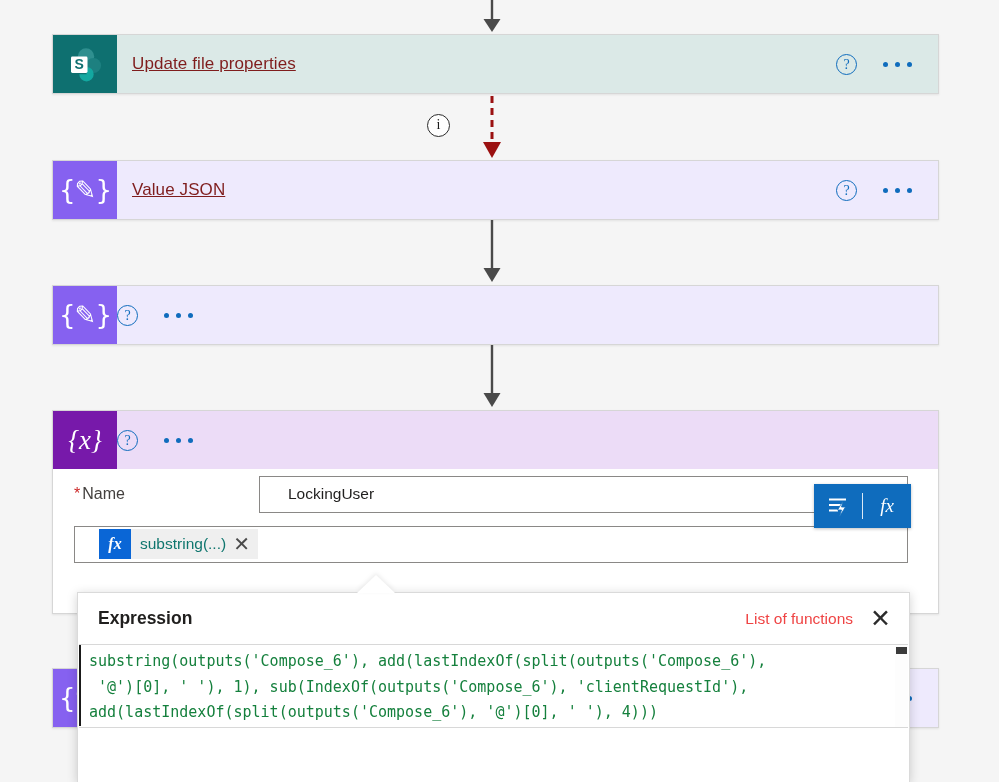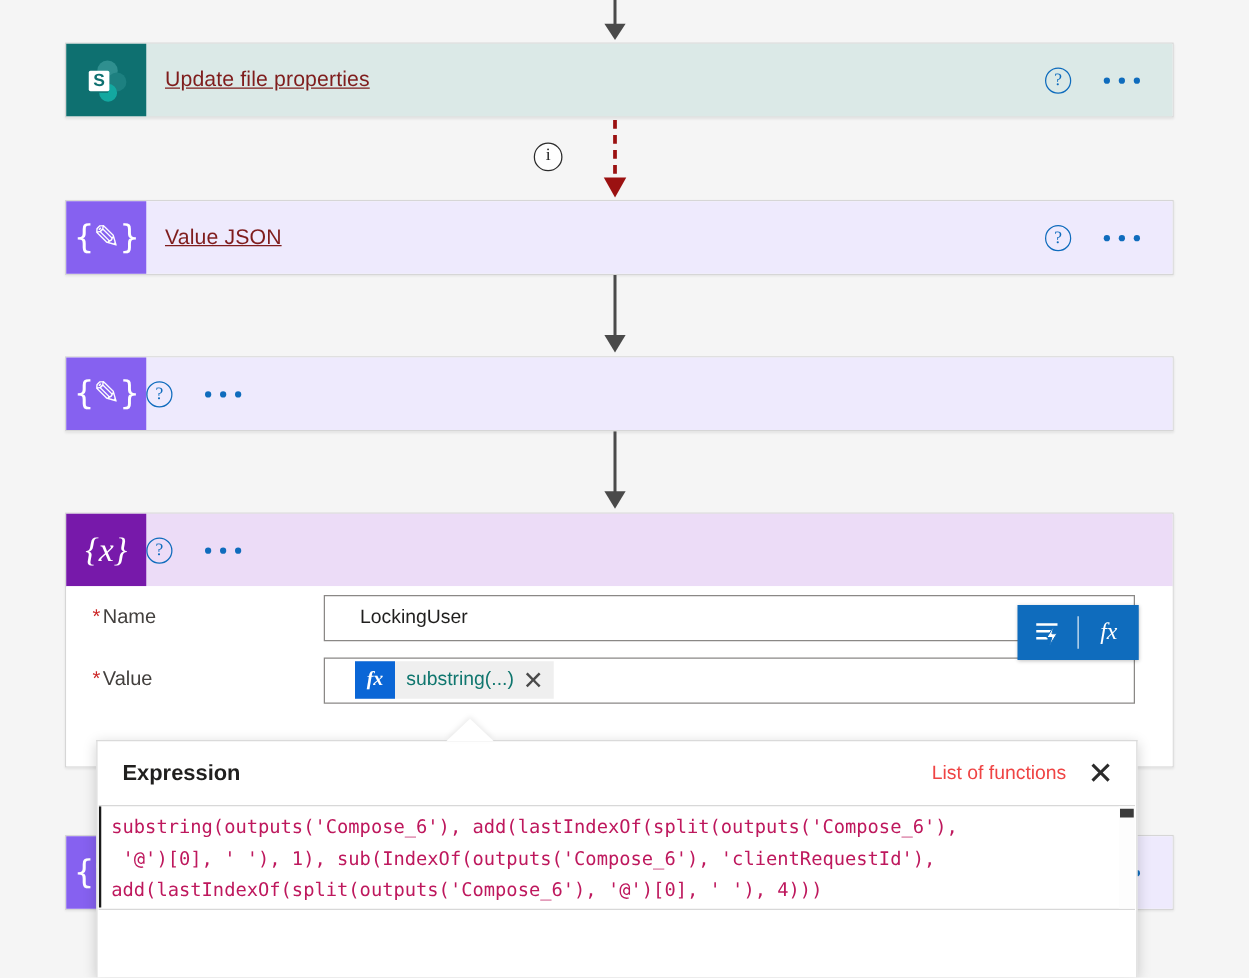--- a/index.html
+++ b/index.html
@@ -294,21 +294,21 @@
     background: #ffffff;
     border-top: 1px solid #d8d8d8;
     border-bottom: 1px solid #d8d8d8;
     height: 82px;
     overflow: hidden;
   }
   .expr-code {
     font-family: "DejaVu Sans Mono", monospace;
     font-size: 15px;
     line-height: 25.5px;
-    color: #be185d;
+    color: #15803d;
     white-space: pre;
     padding: 4px 16px 0 8px;
     margin: 0;
     border-left: 2px solid #1a1a1a;
     box-sizing: border-box;
   }
   .expr-scroll-track {
     position: absolute;
     right: 0; top: 0;
     width: 13px; height: 100%;
@@ -427,23 +427,20 @@
       </div>
     </div>
     <div class="card-body">
       <div class="form-row">
         <div class="form-label">
           <span class="req">*</span><span>Name</span>
         </div>
         <div class="form-input">LockingUser</div>
       </div>
       <div class="form-row">
-        <div class="form-label">
-          <span class="req">*</span><span>Value</span>
-        </div>
         <div class="form-input">
           <span class="token-chip">
             <span class="fx-badge">fx</span>
             <span class="token-text">substring(...)</span>
             <span class="token-x">✕</span>
           </span>
         </div>
       </div>
       <div style="height:44px;"></div>
     </div>

